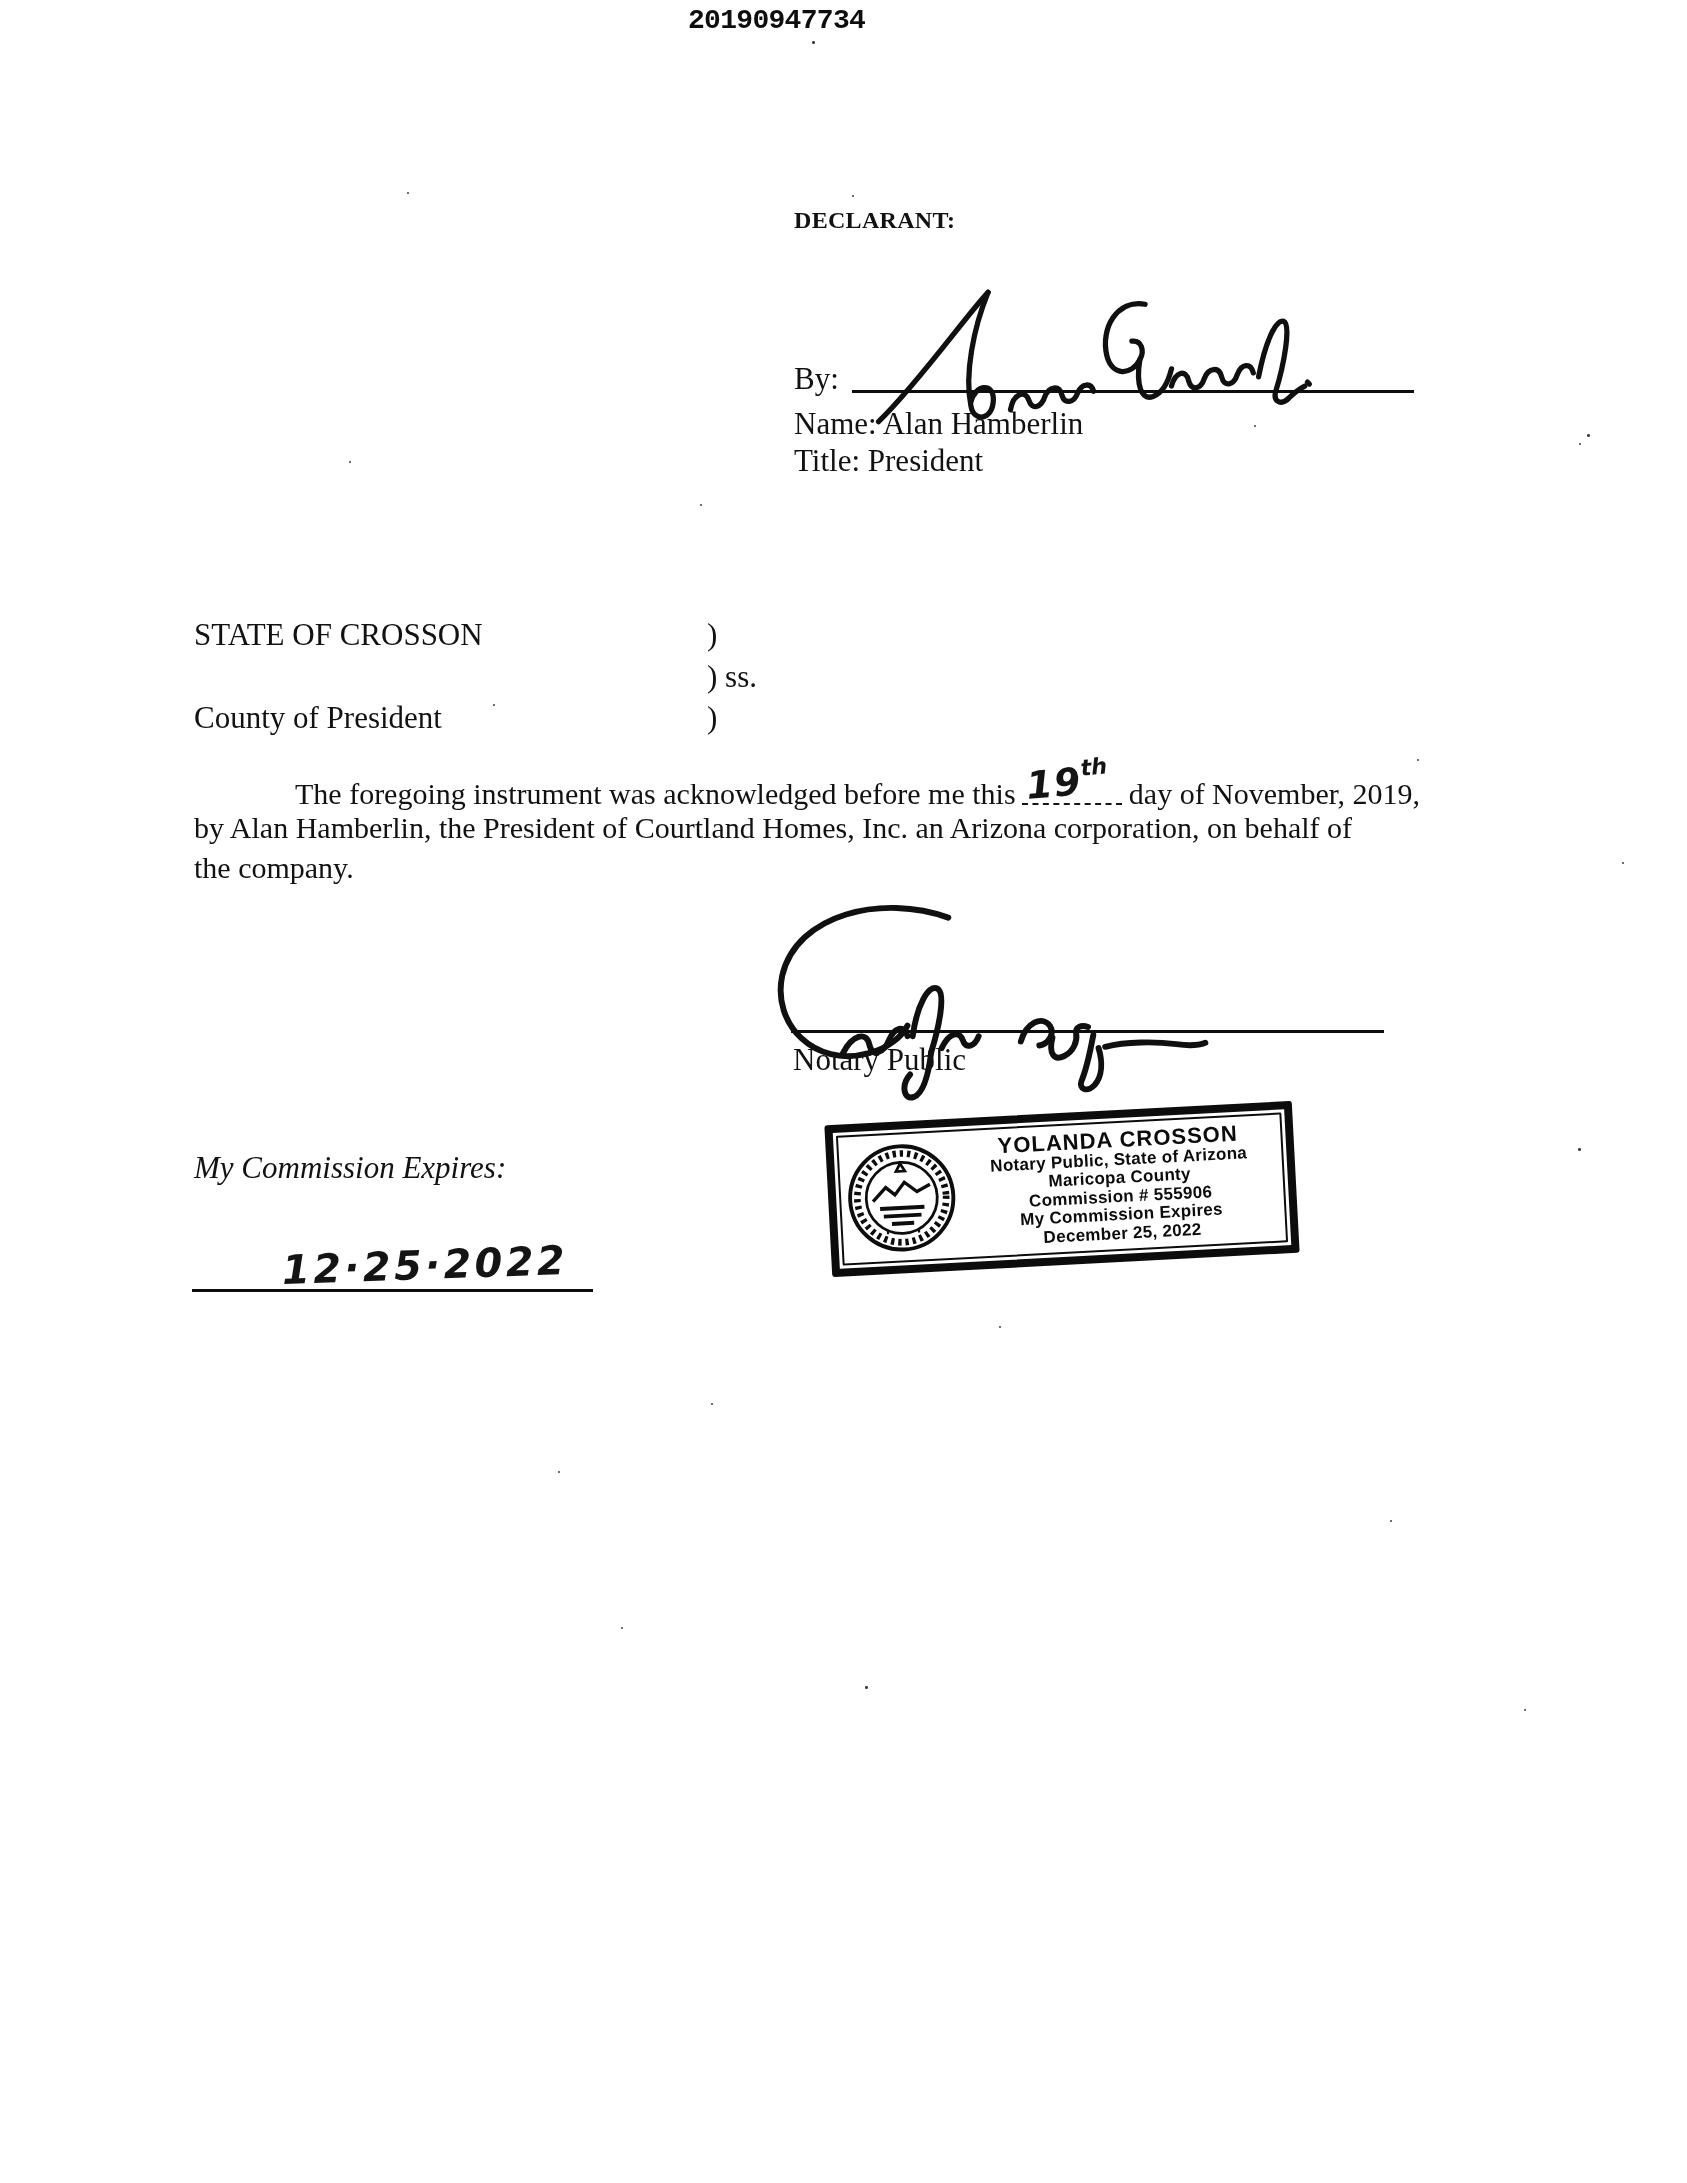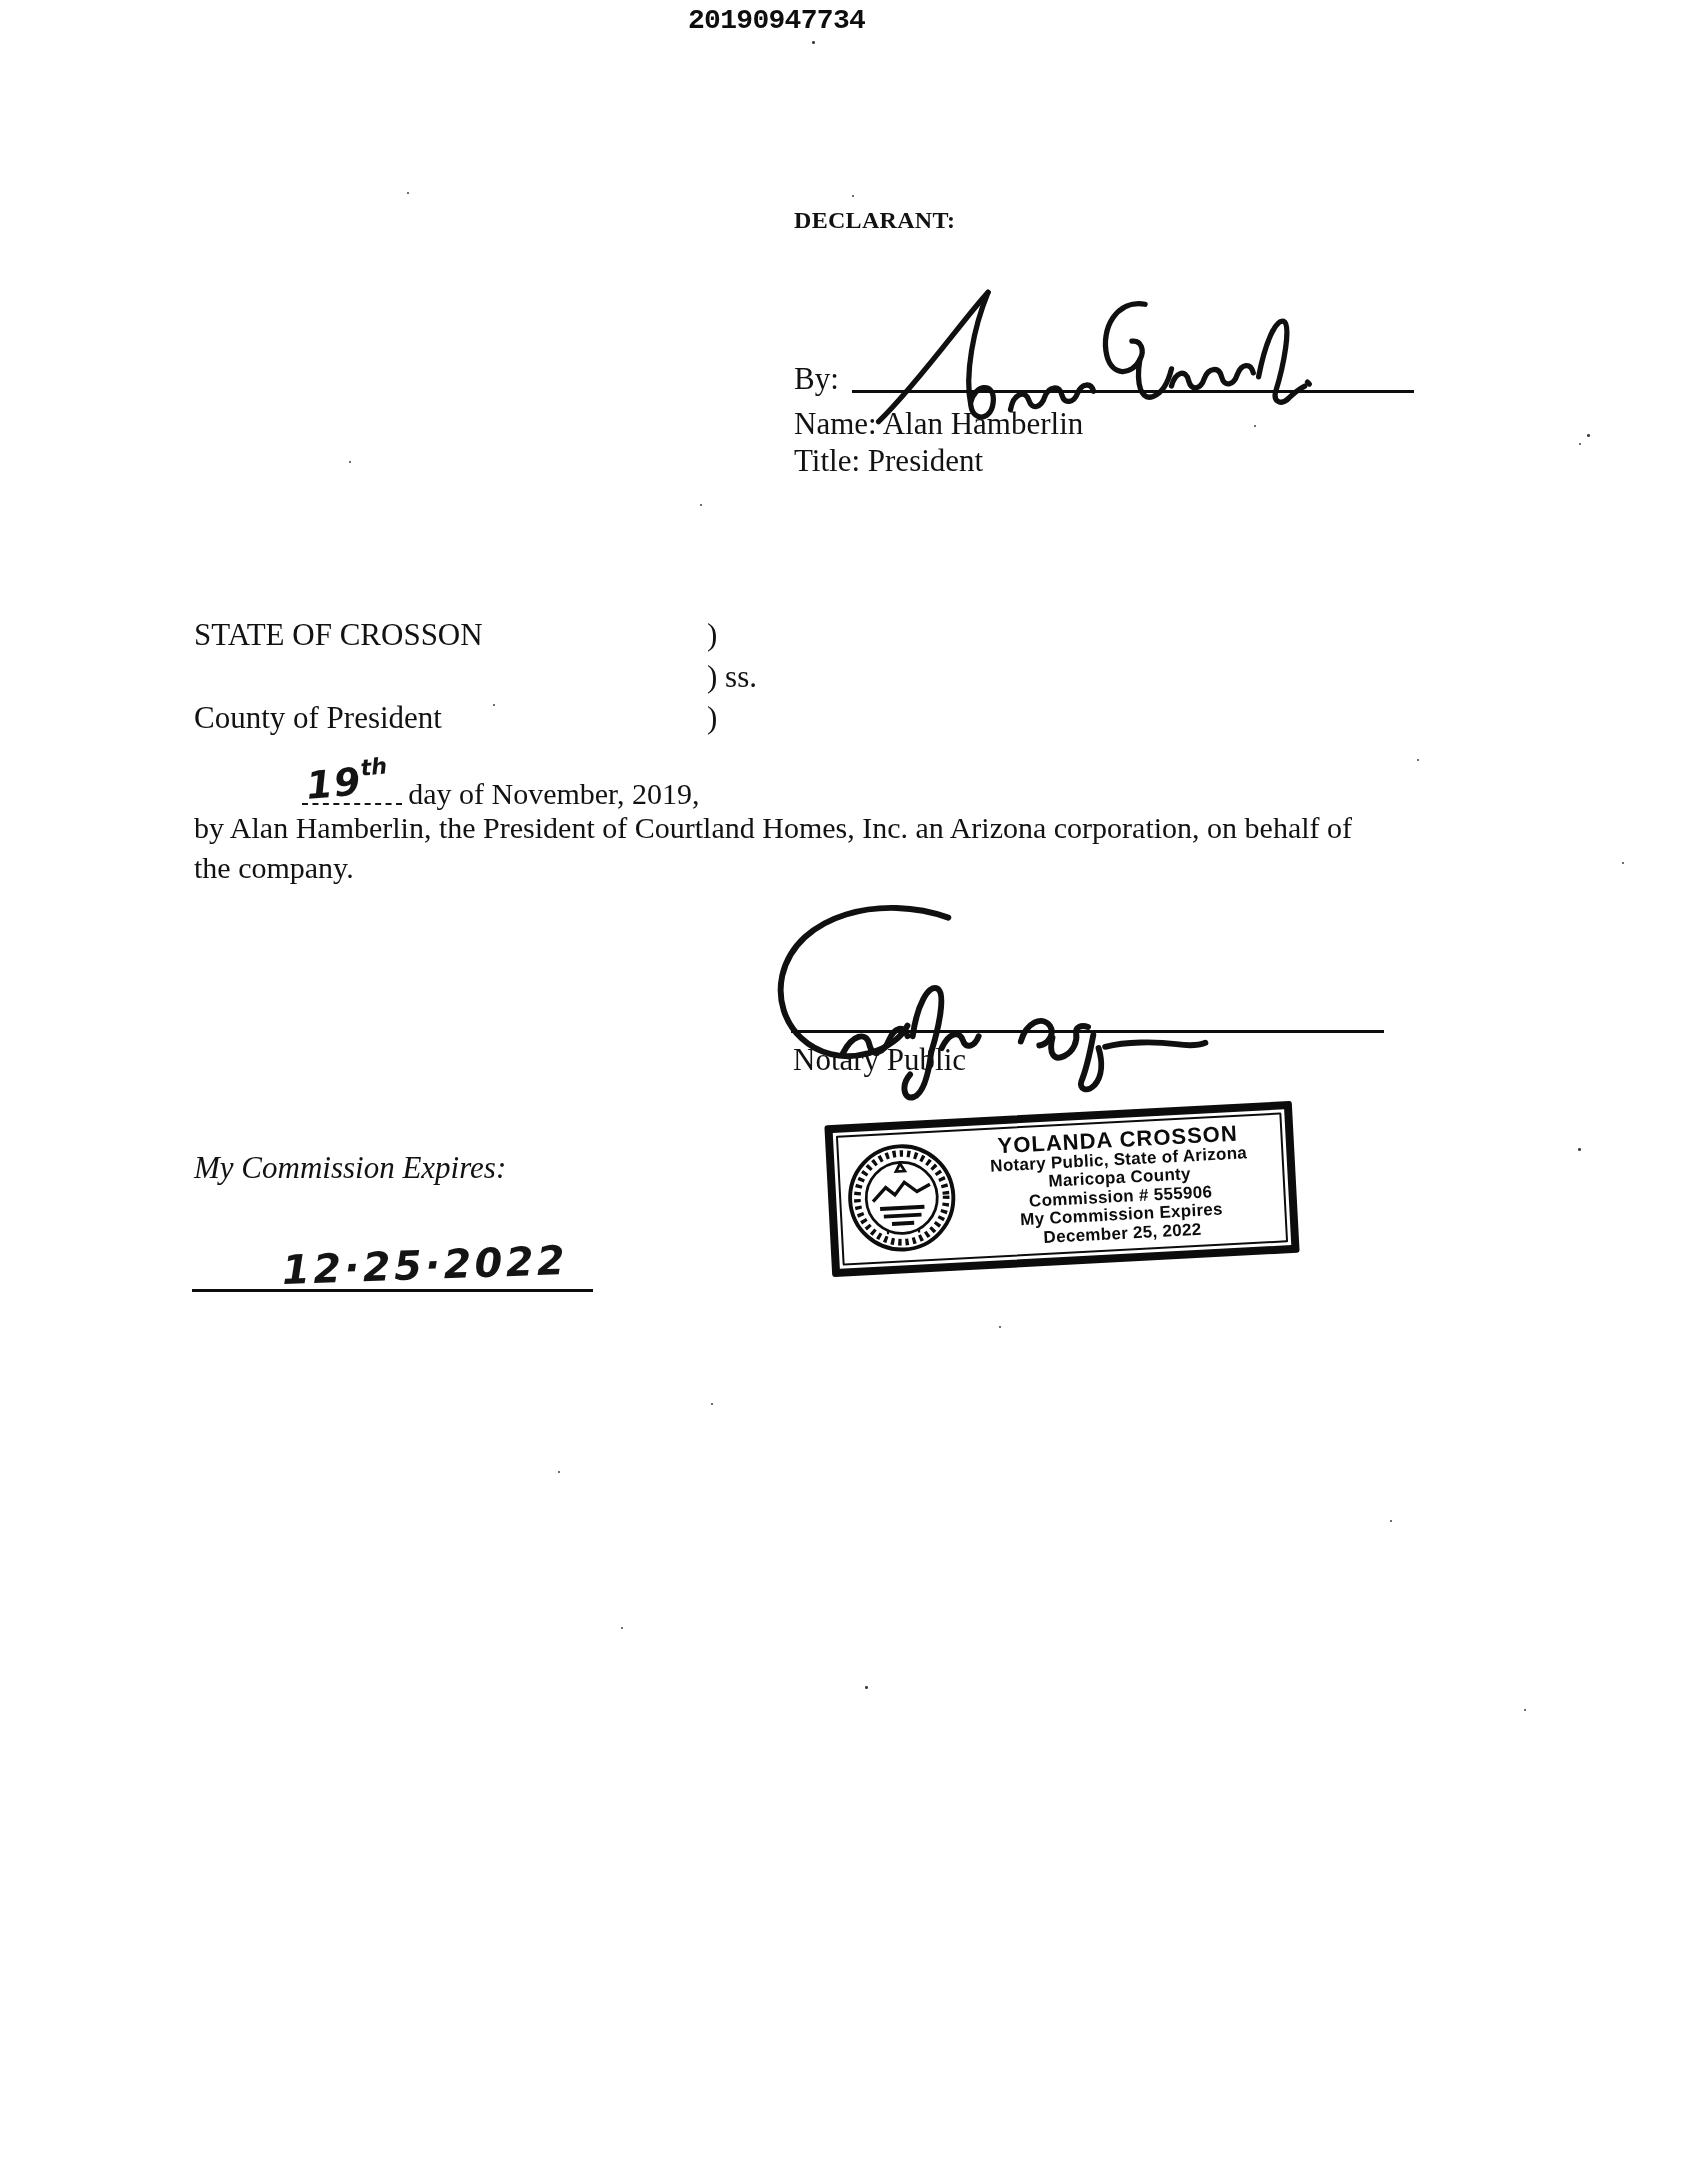--- a/index.html
+++ b/index.html
@@ -112,21 +112,21 @@
   <div class="abs name-line serif">Name: Alan Hamberlin</div>
   <div class="abs title-line serif">Title: President</div>
 
   <div class="abs venue-label v1">STATE OF CROSSON</div>
   <div class="abs venue-paren v1">)</div>
   <div class="abs venue-paren v2">) ss.</div>
   <div class="abs venue-label v3">County of President</div>
   <div class="abs venue-paren v3">)</div>
 
   <div class="abs ack ack1">
-    <span class="day-slot"><span class="hand day-val"><span>19</span><sup>th</sup></span></span><span>day of November, 2019,</span>
+    <span>The foregoing instrument was acknowledged before me this</span><span class="day-slot"><span class="hand day-val"><span>19</span><sup>th</sup></span></span><span>day of November, 2019,</span>
   </div>
   <div class="abs ack ack2">by Alan Hamberlin, the President of Courtland Homes, Inc. an Arizona corporation, on behalf of</div>
   <div class="abs ack ack3">the company.</div>
 
   <svg class="sig-svg" style="left:744px;top:895px;" width="580" height="206" viewBox="0 0 880 312">
     <g stroke-width="9">
       <path d="M310 34 C210 -2, 80 28, 58 122 C42 196, 108 262, 188 240 C220 232, 240 214, 248 198"></path>
       <path d="M150 240 C164 212, 186 206, 190 226 C194 246, 212 240, 220 220 C228 200, 244 196, 248 214"></path>
       <path d="M256 214 C262 168, 280 134, 294 142 C306 150, 296 200, 284 238"></path>
       <path d="M284 238 C280 272, 272 300, 258 306 C242 312, 238 288, 252 272"></path>

